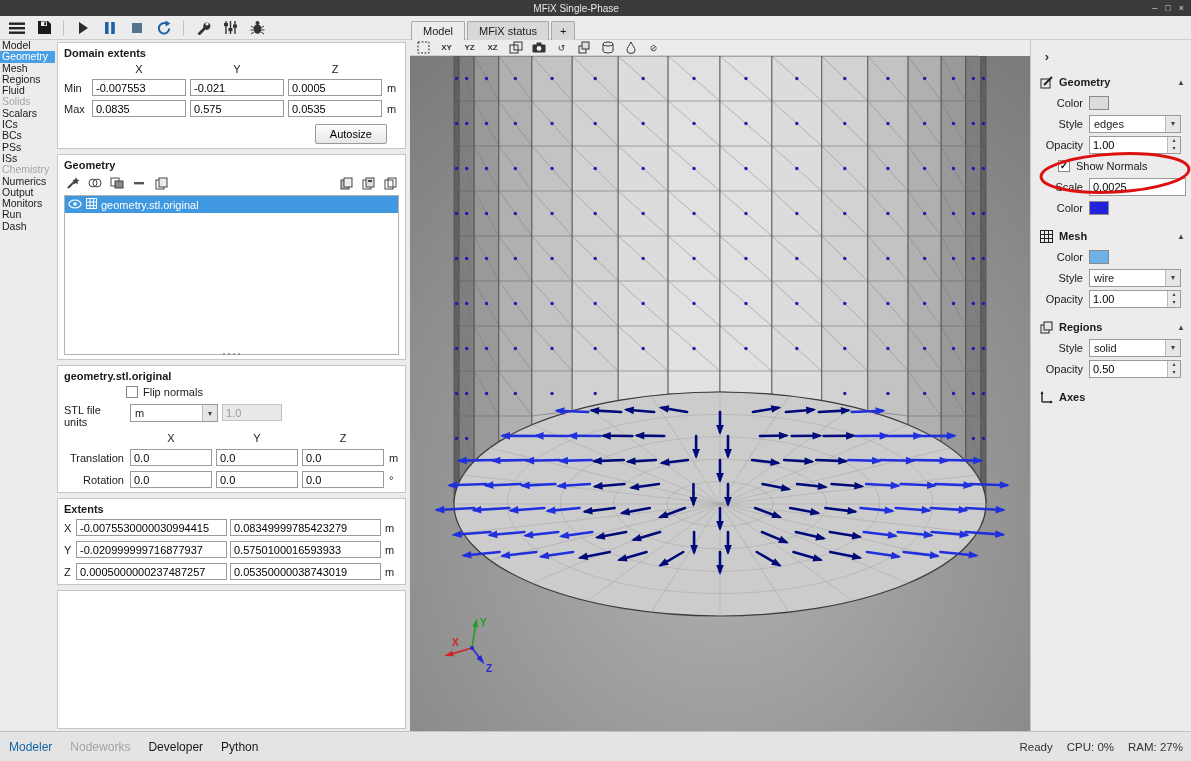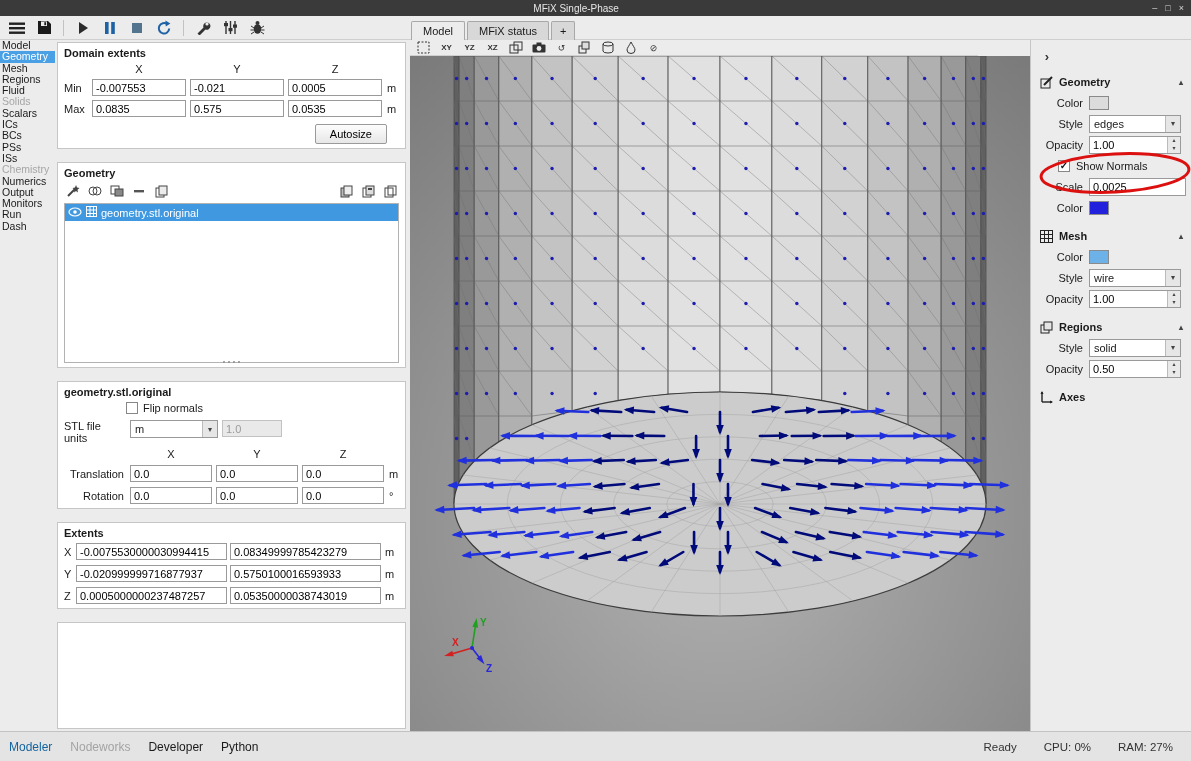--- a/index.html
+++ b/index.html
@@ -22,21 +22,21 @@
   .vtab.selected{background:#ececec}
   .vtab.plus{padding:3px 8px}
 
   
   .nav{position:absolute;top:40px;left:0;width:55px;bottom:30px;background:#ececec;font-size:10.5px}
   .nav-item{height:11.3px;line-height:11.3px;padding-left:2px;white-space:nowrap}
   .nav-item.selected{background:#4aa0e4;color:#fff}
   .nav-item.disabled{color:#a6a6a6}
 
   
-  .left-panel{position:absolute;top:40px;left:55px;width:355px;bottom:30px;background:#ececec;display:flex;flex-direction:column;padding:2px 4px 2px 2px;gap:13px;overflow:hidden}
+  .left-panel{position:absolute;top:40px;left:55px;width:355px;bottom:30px;background:#ececec;display:flex;flex-direction:column;padding:2px 4px 2px 2px;gap:5px;overflow:hidden}
   .groupbox{background:#fff;border:1px solid #c6c6c6;padding:4px 6px}
   .groupbox.filler{flex:1}
   .section-title{font-weight:bold;margin-bottom:4px}
   .row-2d{display:flex;justify-content:flex-end;padding-right:18px;margin-bottom:2px}
   .dgrid{display:grid;grid-template-columns:24px 94px 94px 94px 10px;column-gap:4px;row-gap:4px;align-items:center}
   .tgrid{display:grid;grid-template-columns:62px 82px 82px 82px 10px;column-gap:4px;row-gap:5px;align-items:center;margin-top:4px}
   .egrid{display:grid;grid-template-columns:9px 151px 151px 10px;column-gap:3px;row-gap:5px;align-items:center}
   .colh{text-align:center}
   .rowh.r{text-align:right;padding-right:2px}
   .unit{padding-left:1px}
@@ -86,21 +86,21 @@
   .spin-arrows{position:absolute;right:1px;top:1px;bottom:1px;width:13px;display:flex;flex-direction:column;background:#e9e9e9;border-left:1px solid #bbb}
   .sa{flex:1;font-size:6px;line-height:7px;text-align:center;color:#444}
   .check-row{padding-left:27px;gap:6px}
   .wideinput{height:18px}
 
   
   .statusbar{position:absolute;bottom:0;left:0;width:1191px;height:30px;background:#e4e4e4;border-top:1px solid #c2c2c2;display:flex;align-items:center;font-size:12px}
   .modes{display:flex;gap:18px;padding-left:9px}
   .mode.selected{color:#1464a0}
   .mode.disabled{color:#a3a3a3}
-  .status-right{margin-left:auto;display:flex;gap:27px;padding-right:18px;font-size:11.5px;color:#333}
+  .status-right{margin-left:auto;display:flex;gap:14px;padding-right:8px;font-size:11.5px;color:#333}
 
   
   .annotation{position:absolute;left:1037px;top:150px;z-index:50;pointer-events:none}
 </style>
 </head>
 <body>
 
 <div class="titlebar">
   <span class="title">MFiX Single-Phase</span>
   <span class="winbtns">

